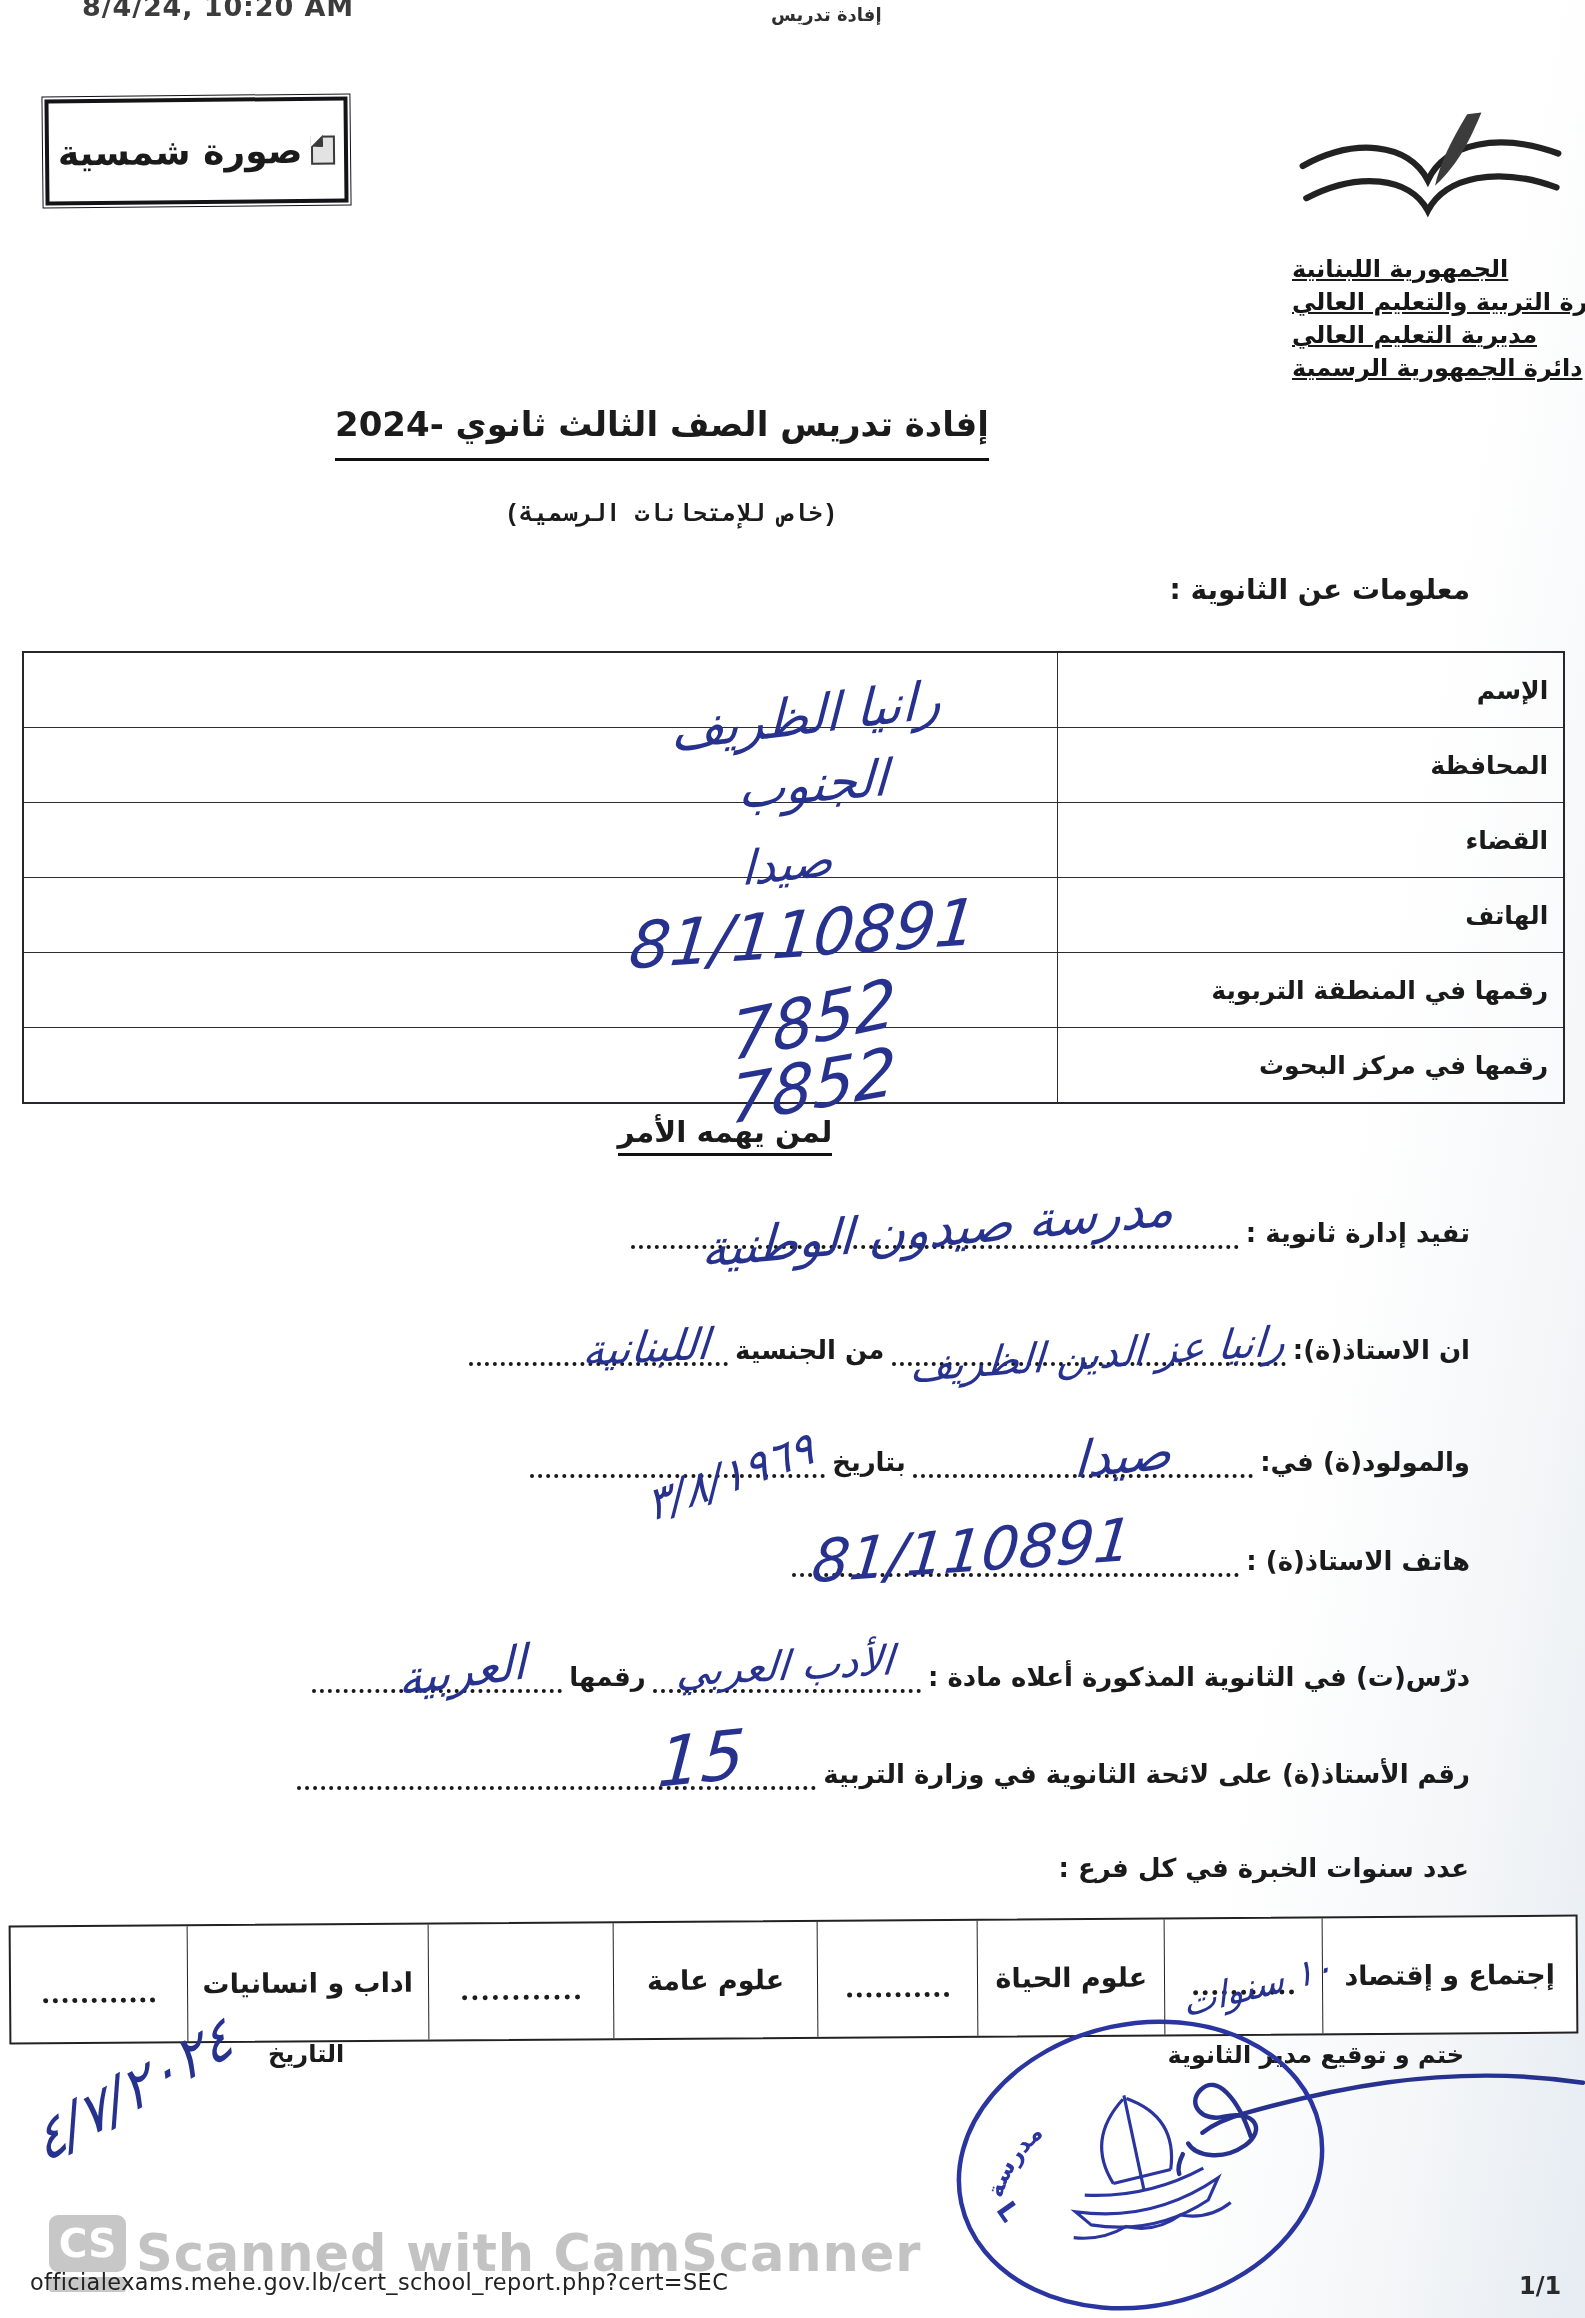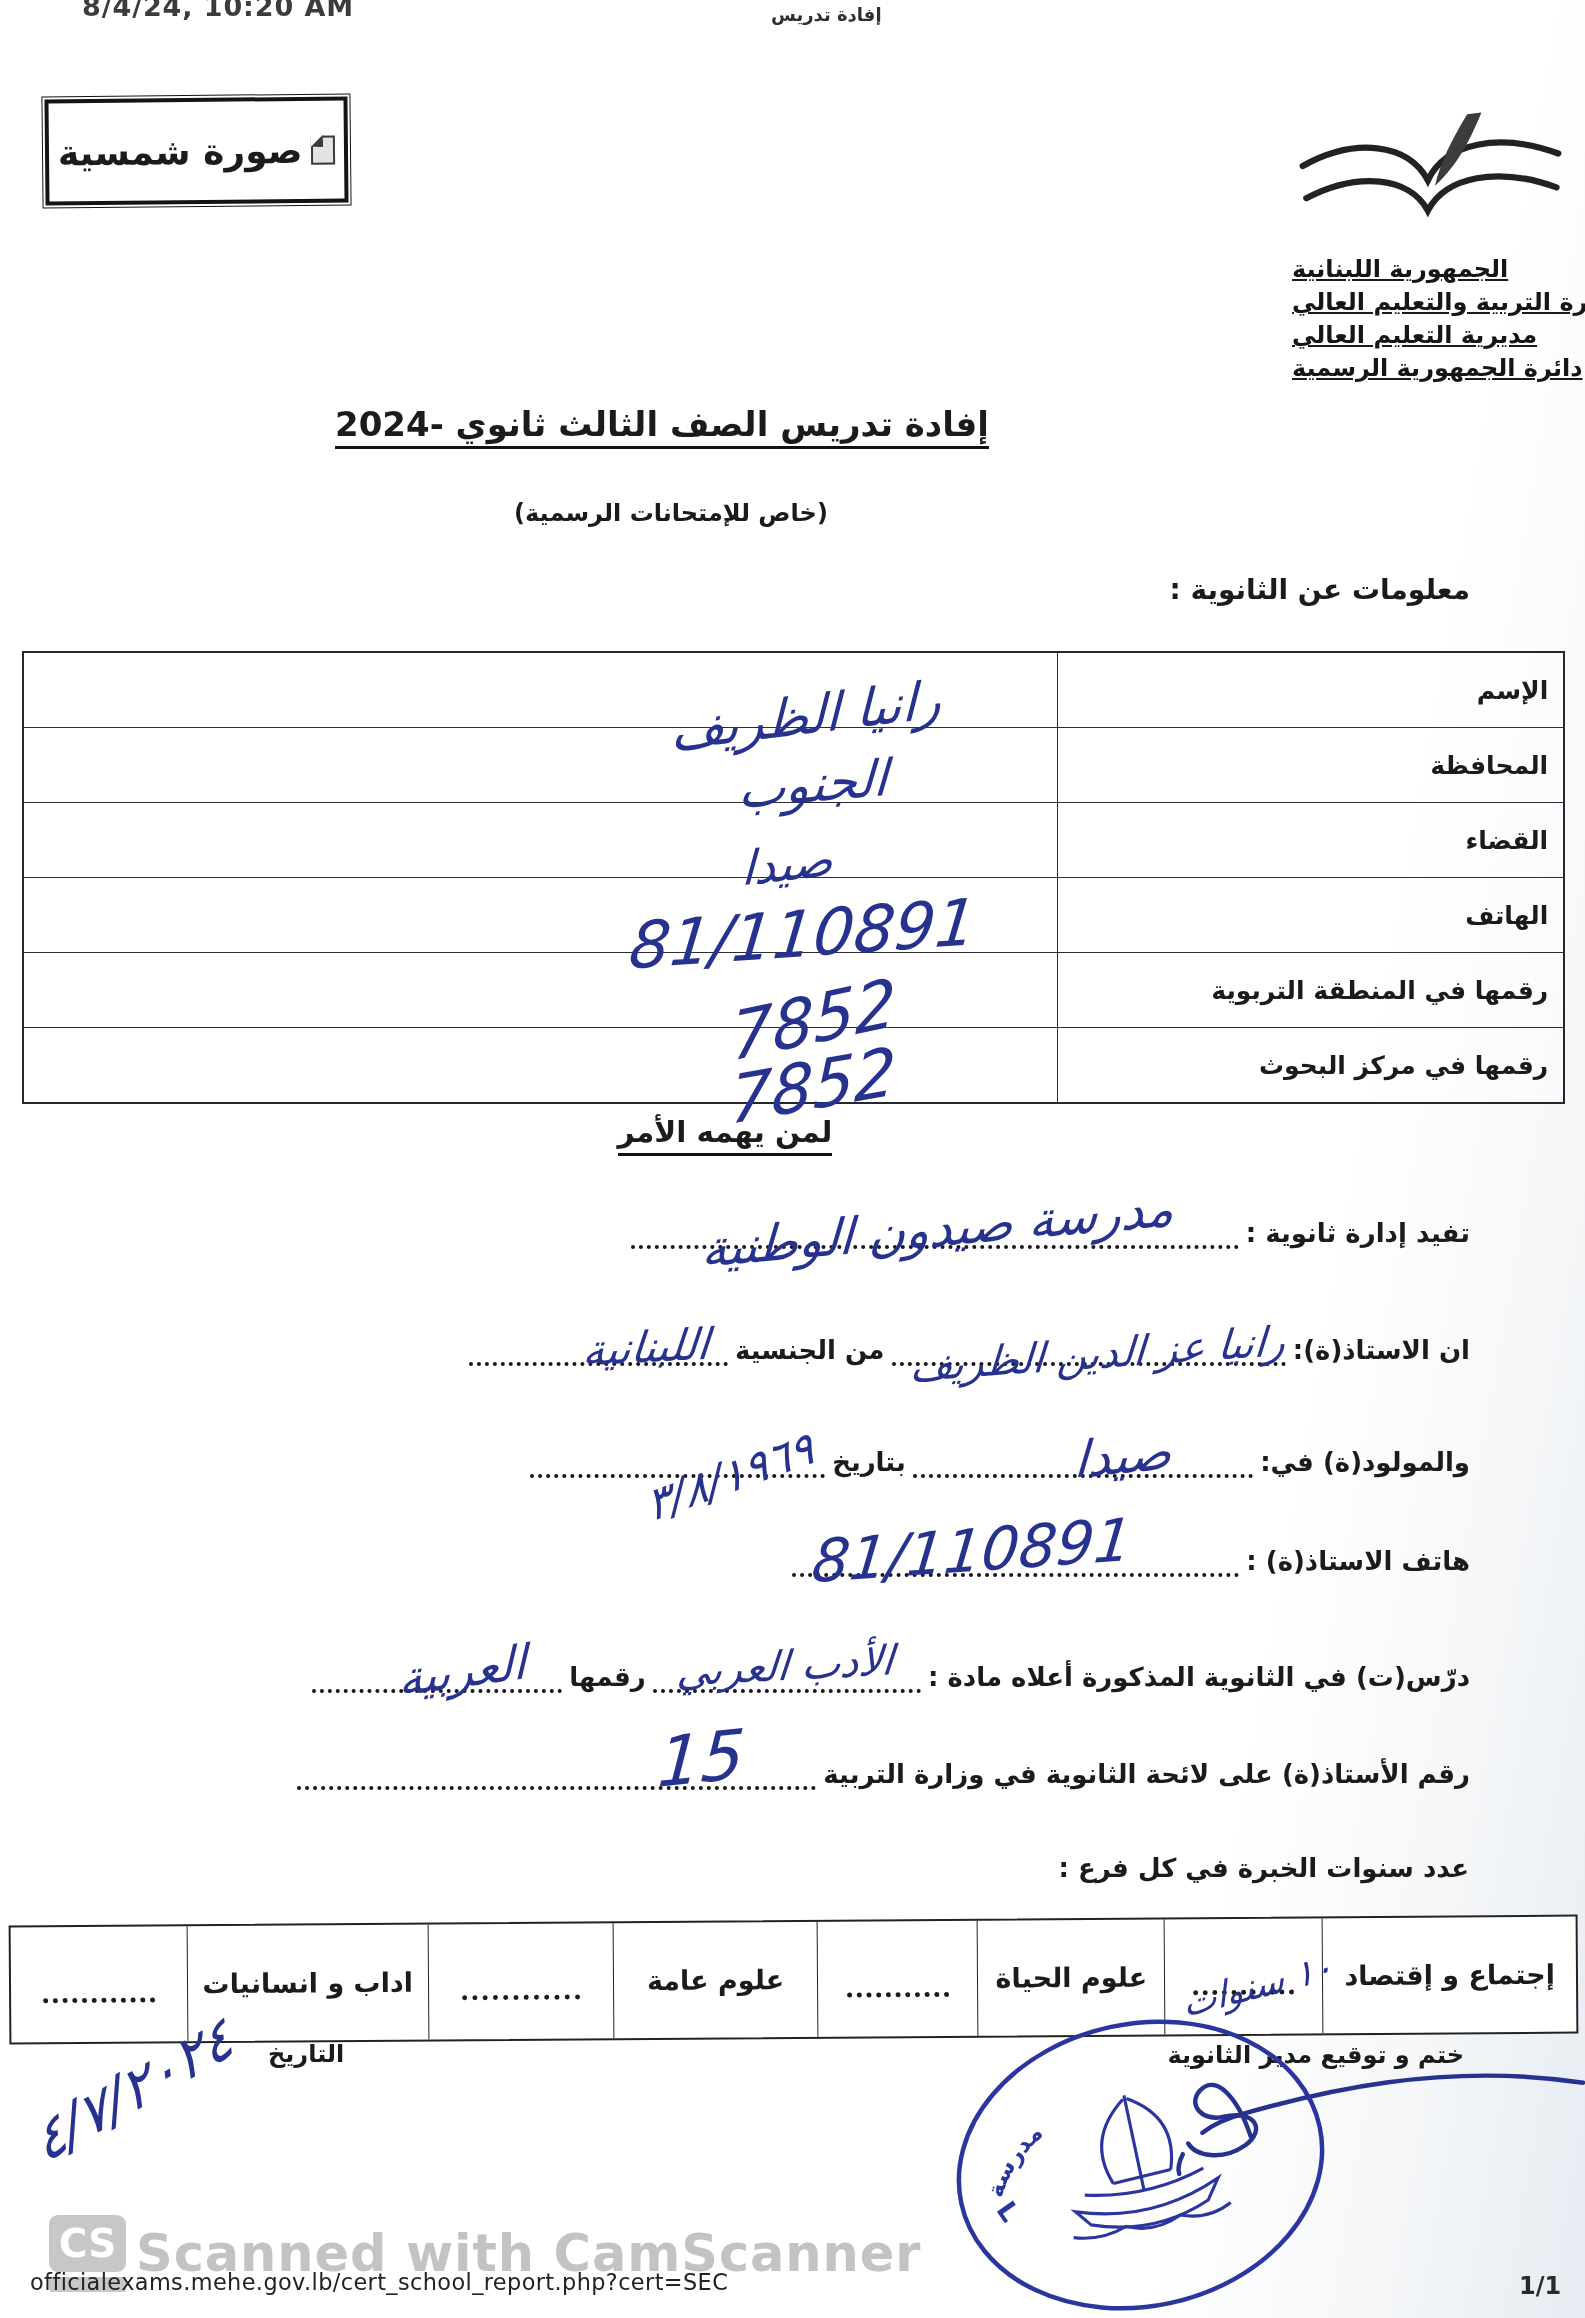--- a/index.html
+++ b/index.html
@@ -17,22 +17,22 @@
     display:flex;align-items:center;justify-content:center;gap:9px;transform:rotate(-.6deg);background:#fff;
   }
   .photo-box .txt{font-size:36px;font-weight:800;}
   .pbicon{width:19.7px;height:25px;border:2.7px solid #3a3a3a;background:#e3e3e3;position:relative;flex:0 0 auto;}
   .pbicon:after{content:"";position:absolute;left:-2.7px;top:-2.7px;border:6.3px solid #fff;border-right-color:#3a3a3a;border-bottom-color:#3a3a3a;width:0;height:0;}
   
   .logo-wrap{left:1292px;top:107px;width:351px;text-align:left;text-decoration:underline;}
   .logo-wrap .lines div{font-size:24px;font-weight:700;line-height:1.38;color:#161616;}
   
   .title-wrap{left:143px;top:404px;width:1038px;text-align:center;}
-  .title-wrap span{display:inline-block;font-size:34px;font-weight:800;border-bottom:3.6px solid #111;padding-bottom:2px;}
-  .subtitle{left:376px;top:499px;width:590px;text-align:center;font-size:24px;font-weight:700;}
+  .title-wrap span{display:inline-block;font-size:34px;font-weight:800;border-bottom:3.6px solid #111;padding-bottom:14px;}
+  .subtitle{left:376px;top:499px;width:590px;text-align:center;font-size:24px;font-weight:700;font-family:Liberation Mono, monospace;}
   .sec-head{font-size:28px;font-weight:800;}
   .letter-head{left:537px;top:1115px;width:376px;text-align:center;}
   .letter-head span{display:inline-block;font-size:29.5px;font-weight:800;border-bottom:3.6px solid #111;padding-bottom:3.6px;}
   
   .itable{left:21.5px;top:651px;width:1539px;border:2.7px solid #26262b;background:rgba(255,255,255,.35);}
   .irow{display:flex;height:74px;border-top:1.8px solid #2c2c31;}
   .irow:first-child{border-top:none;}
   .ilabel{width:458px;border-left:1.8px solid #2c2c31;display:flex;align-items:center;padding-right:14.3px;font-size:25px;font-weight:700;padding-left:32px;}
   .ival{flex:1;position:relative;overflow:visible;}
   .ival .hw{position:absolute;transform-origin:right center;}

